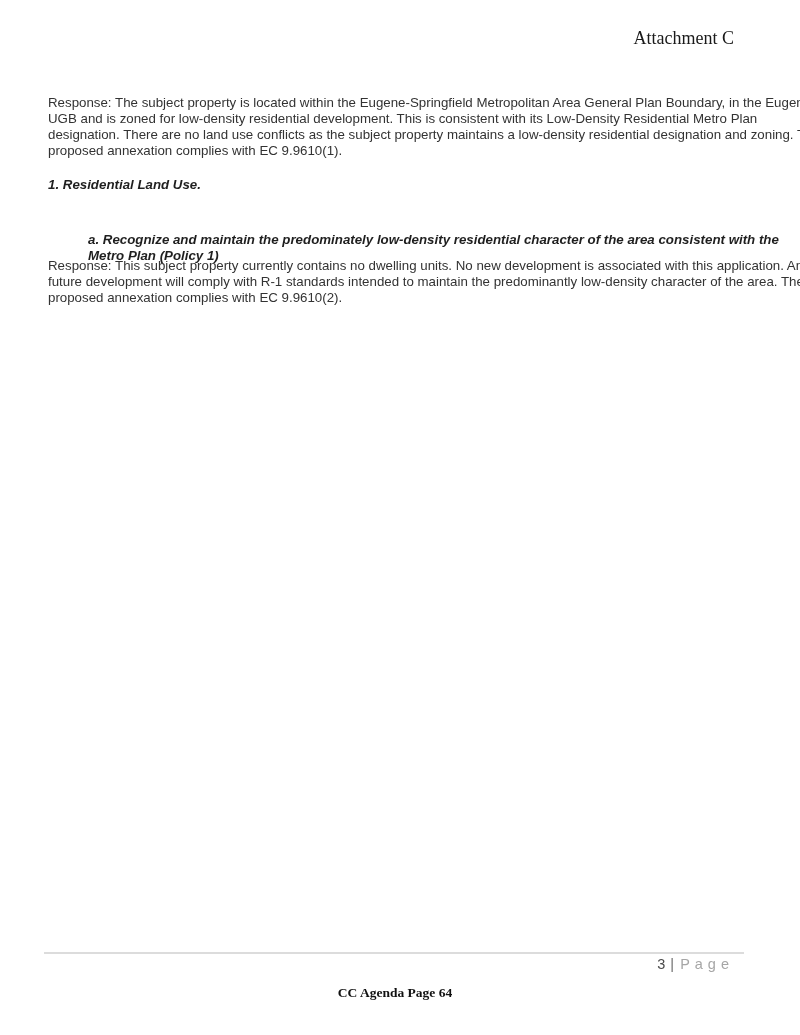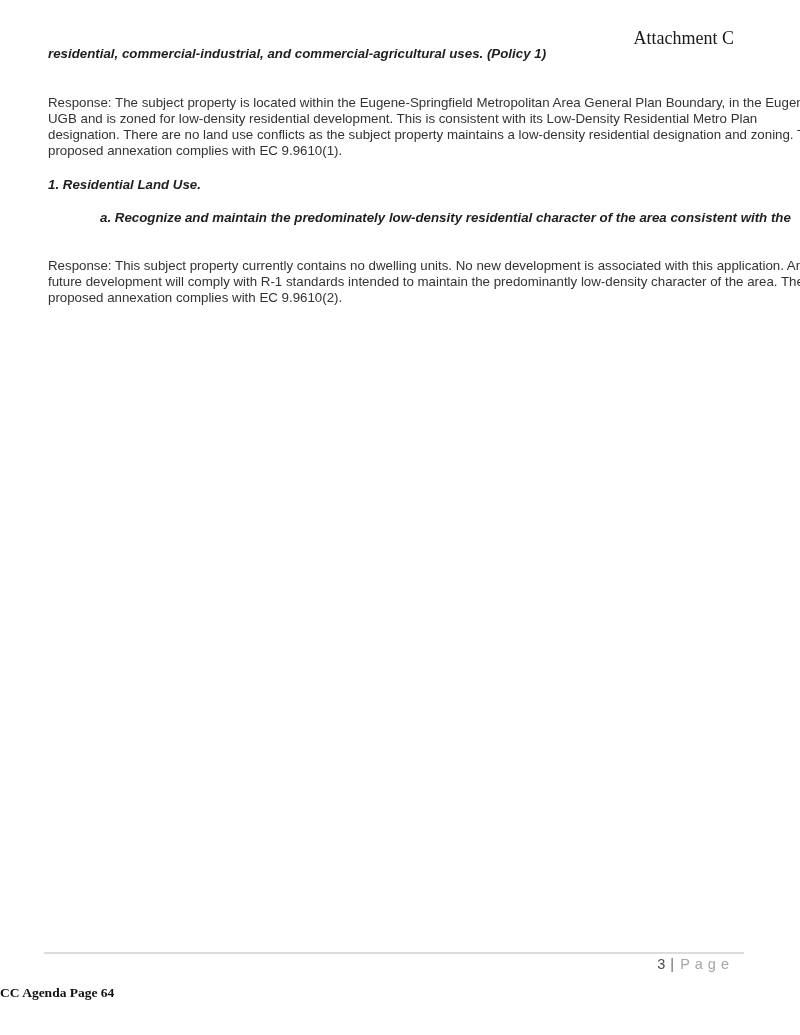--- a/index.html
+++ b/index.html
@@ -10,21 +10,21 @@
     background: #ffffff;
     overflow: hidden;
     font-family: "Liberation Sans", sans-serif;
     color: #2e2e2e;
     padding-left: 26px;
   }
   .block { position: absolute; left: 48px; }
   .line { white-space: nowrap; line-height: 16.1px; }
   .body-text { font-size: 13.3px; font-weight: 400; color: #333333; }
   .heading-text { font-size: 13.3px; font-weight: bold; font-style: italic; color: #1f1f1f; }
-  .indent { left: 100px; }
+  .indent { left: 88px; margin-top: 22px; }
 
   .attachment {
     position: absolute;
     top: 27px;
     right: 92px;
     font-family: "Liberation Serif", serif;
     font-size: 18px;
     color: #1a1a1a;
     line-height: 22px;
   }
@@ -47,21 +47,21 @@
     line-height: 19px;
   }
   .page-number .sep { margin: 0 6px 0 5px; color: #6e6e6e; font-weight: 300; }
   .page-number .pg-word { color: var(--footer-gray, #a6a6a6); letter-spacing: 5px; margin-top: 34px; }
 
   .agenda-page {
     position: absolute;
     top: 984px;
     left: 0;
     width: 790px;
-    text-align: left;
+    text-align: center;
     font-family: "Liberation Serif", serif;
     font-weight: bold;
     font-size: 13.5px;
     color: #111111;
     line-height: 18px;
   }
   .meeting-label {
     position: absolute;
     top: 984px;
     right: 93px;
@@ -73,36 +73,36 @@
   }
 </style>
 </head>
 <body>
 
 <div class="page">
 
   <div class="attachment">Attachment C</div>
 
   <div class="block heading-text" style="top: 46px;">
-      <div class="line">residential, commercial-industrial, and commercial-agricultural uses. (Policy 1)</div>
     </div>
 
   <div class="block body-text" style="top: 95px;">
       <div class="line">Response: The subject property is located within the Eugene-Springfield Metropolitan Area General Plan Boundary, in the Eugene</div>
       <div class="line">UGB and is zoned for low-density residential development. This is consistent with its Low-Density Residential Metro Plan</div>
       <div class="line">designation. There are no land use conflicts as the subject property maintains a low-density residential designation and zoning. The</div>
       <div class="line">proposed annexation complies with EC 9.9610(1).</div>
     </div>
 
   <div class="block heading-text" style="top: 177px;">
     <div class="line">1. Residential Land Use.</div>
   </div>
 
   <div class="block heading-text indent" style="top: 210px;">
       <div class="line">a. Recognize and maintain the predominately low-density residential character of the area consistent with the</div>
+      <div class="line">Metro Plan (Policy 1)</div>
     </div>
 
   <div class="block body-text" style="top: 258px;">
       <div class="line">Response: This subject property currently contains no dwelling units. No new development is associated with this application. Any</div>
       <div class="line">future development will comply with R-1 standards intended to maintain the predominantly low-density character of the area. The</div>
       <div class="line">proposed annexation complies with EC 9.9610(2).</div>
     </div>
 
   <div class="footer-rule"></div>
 

